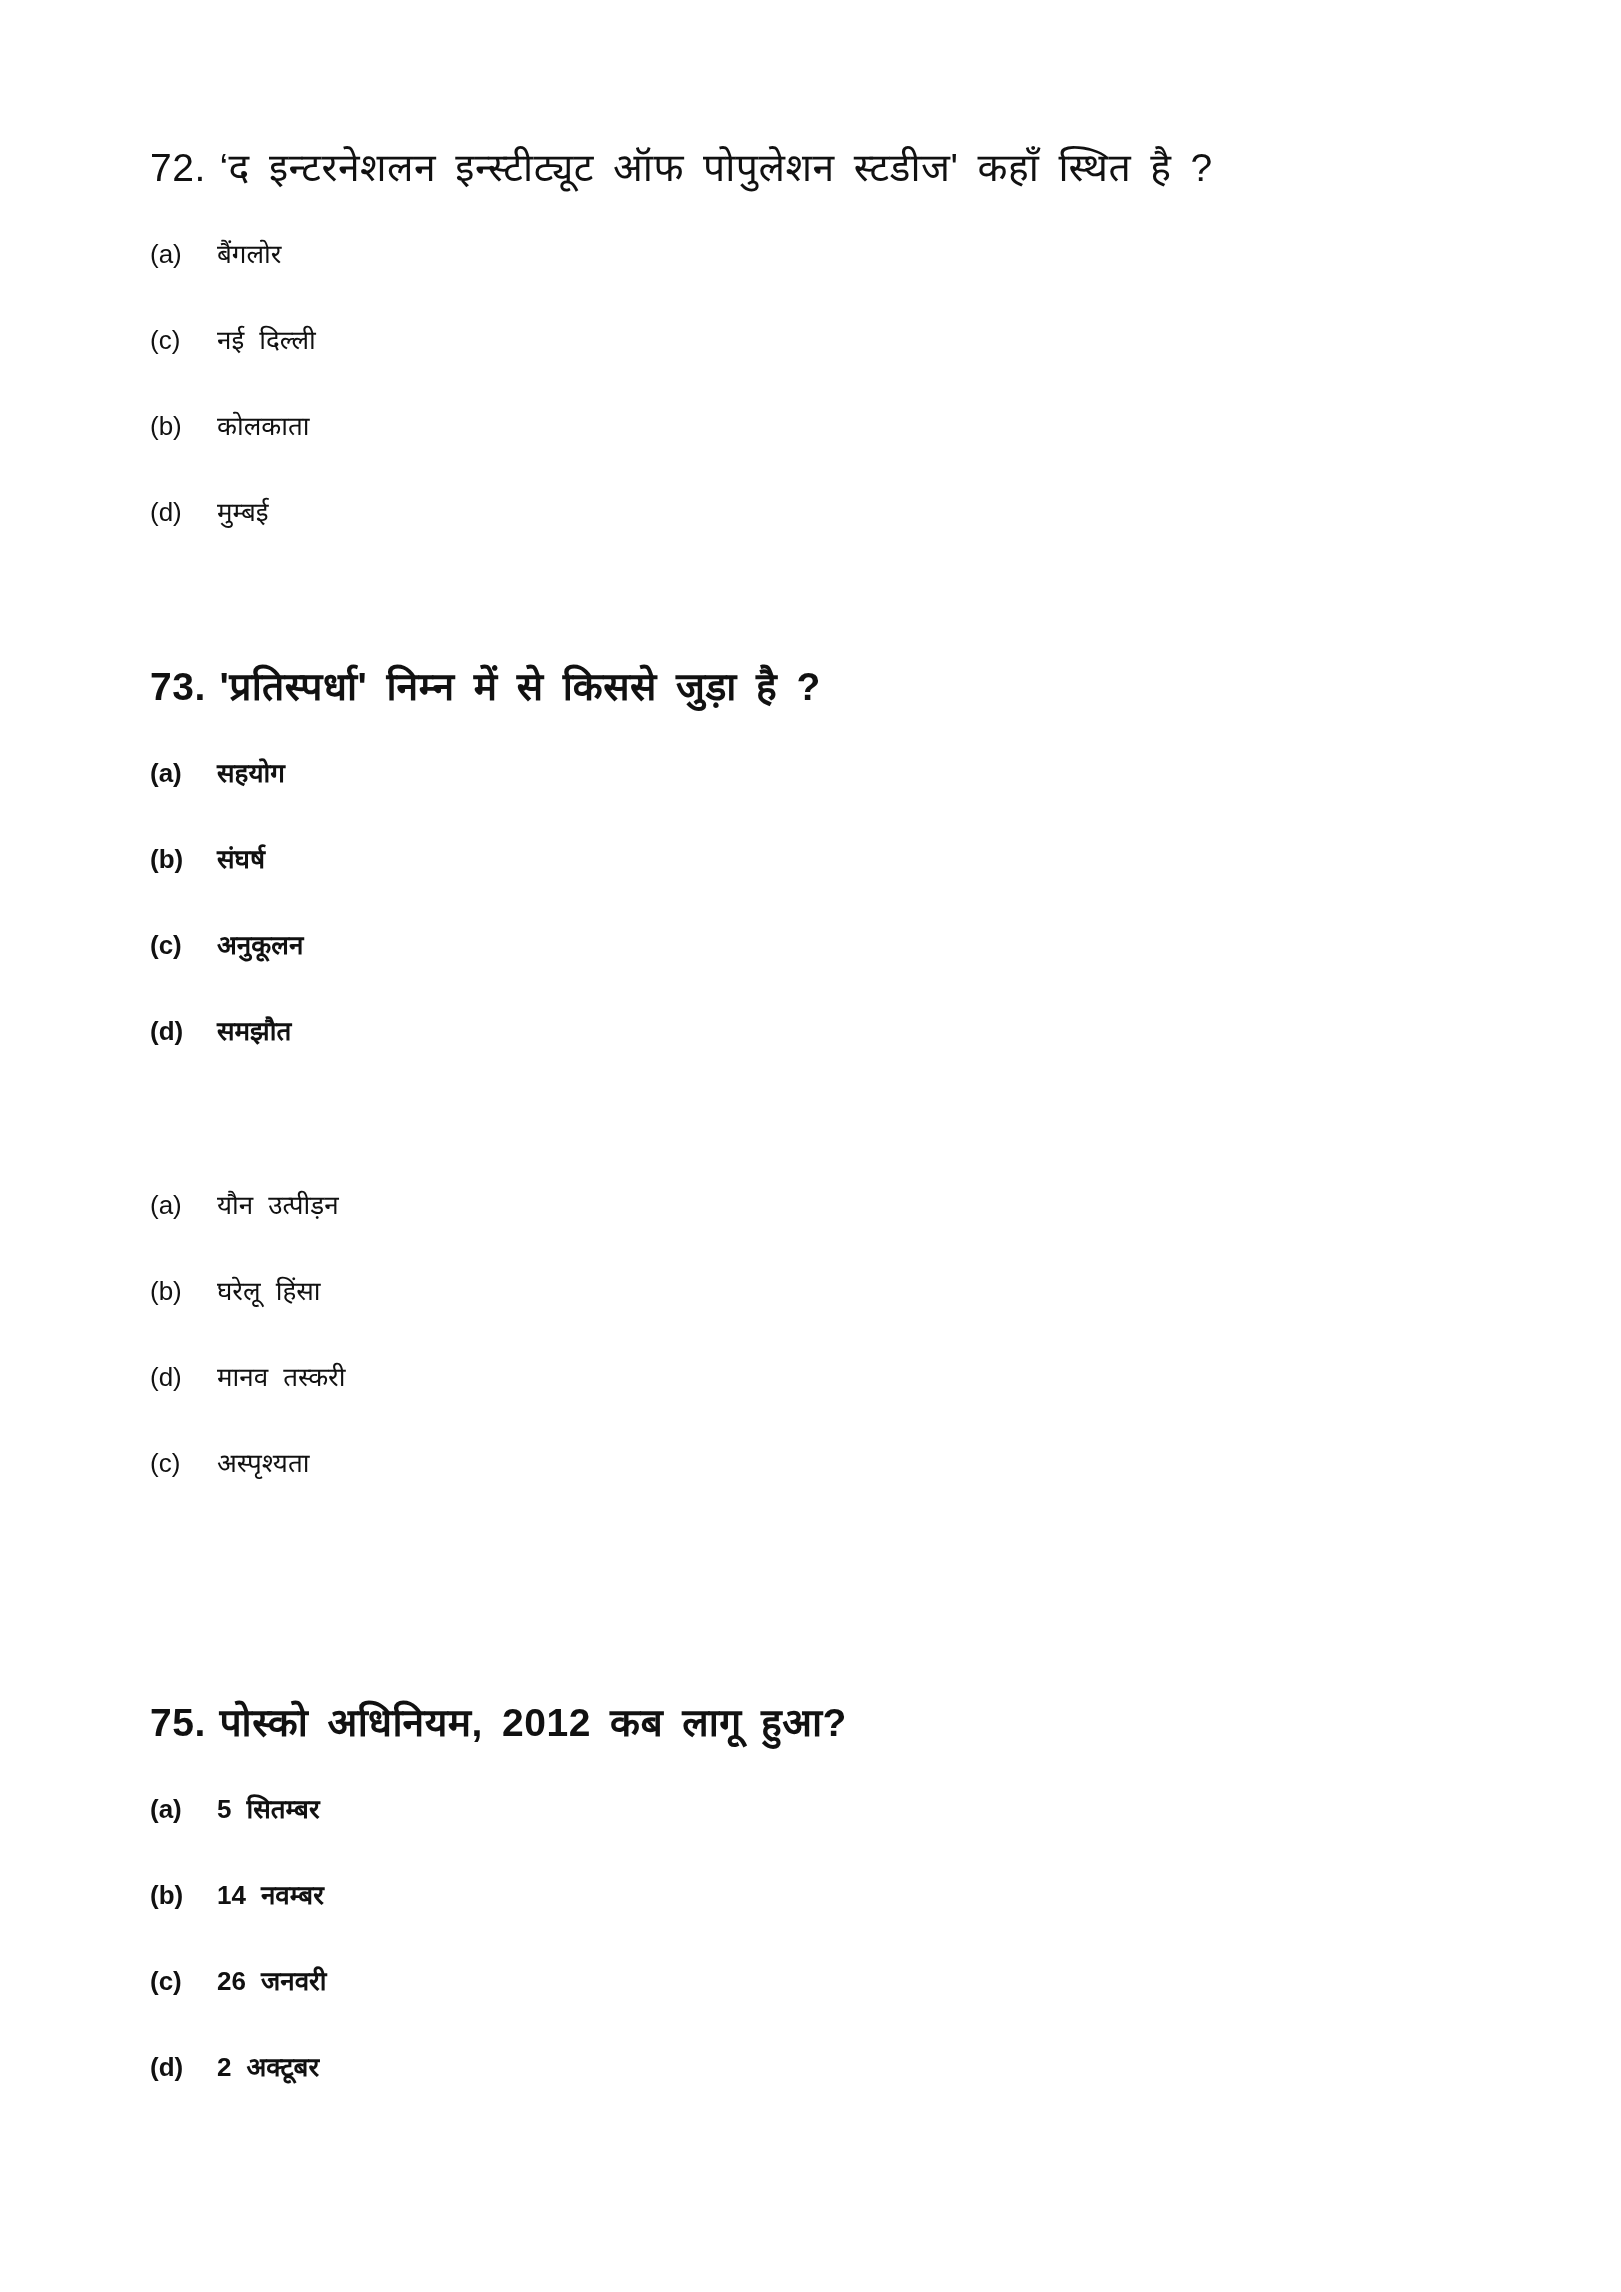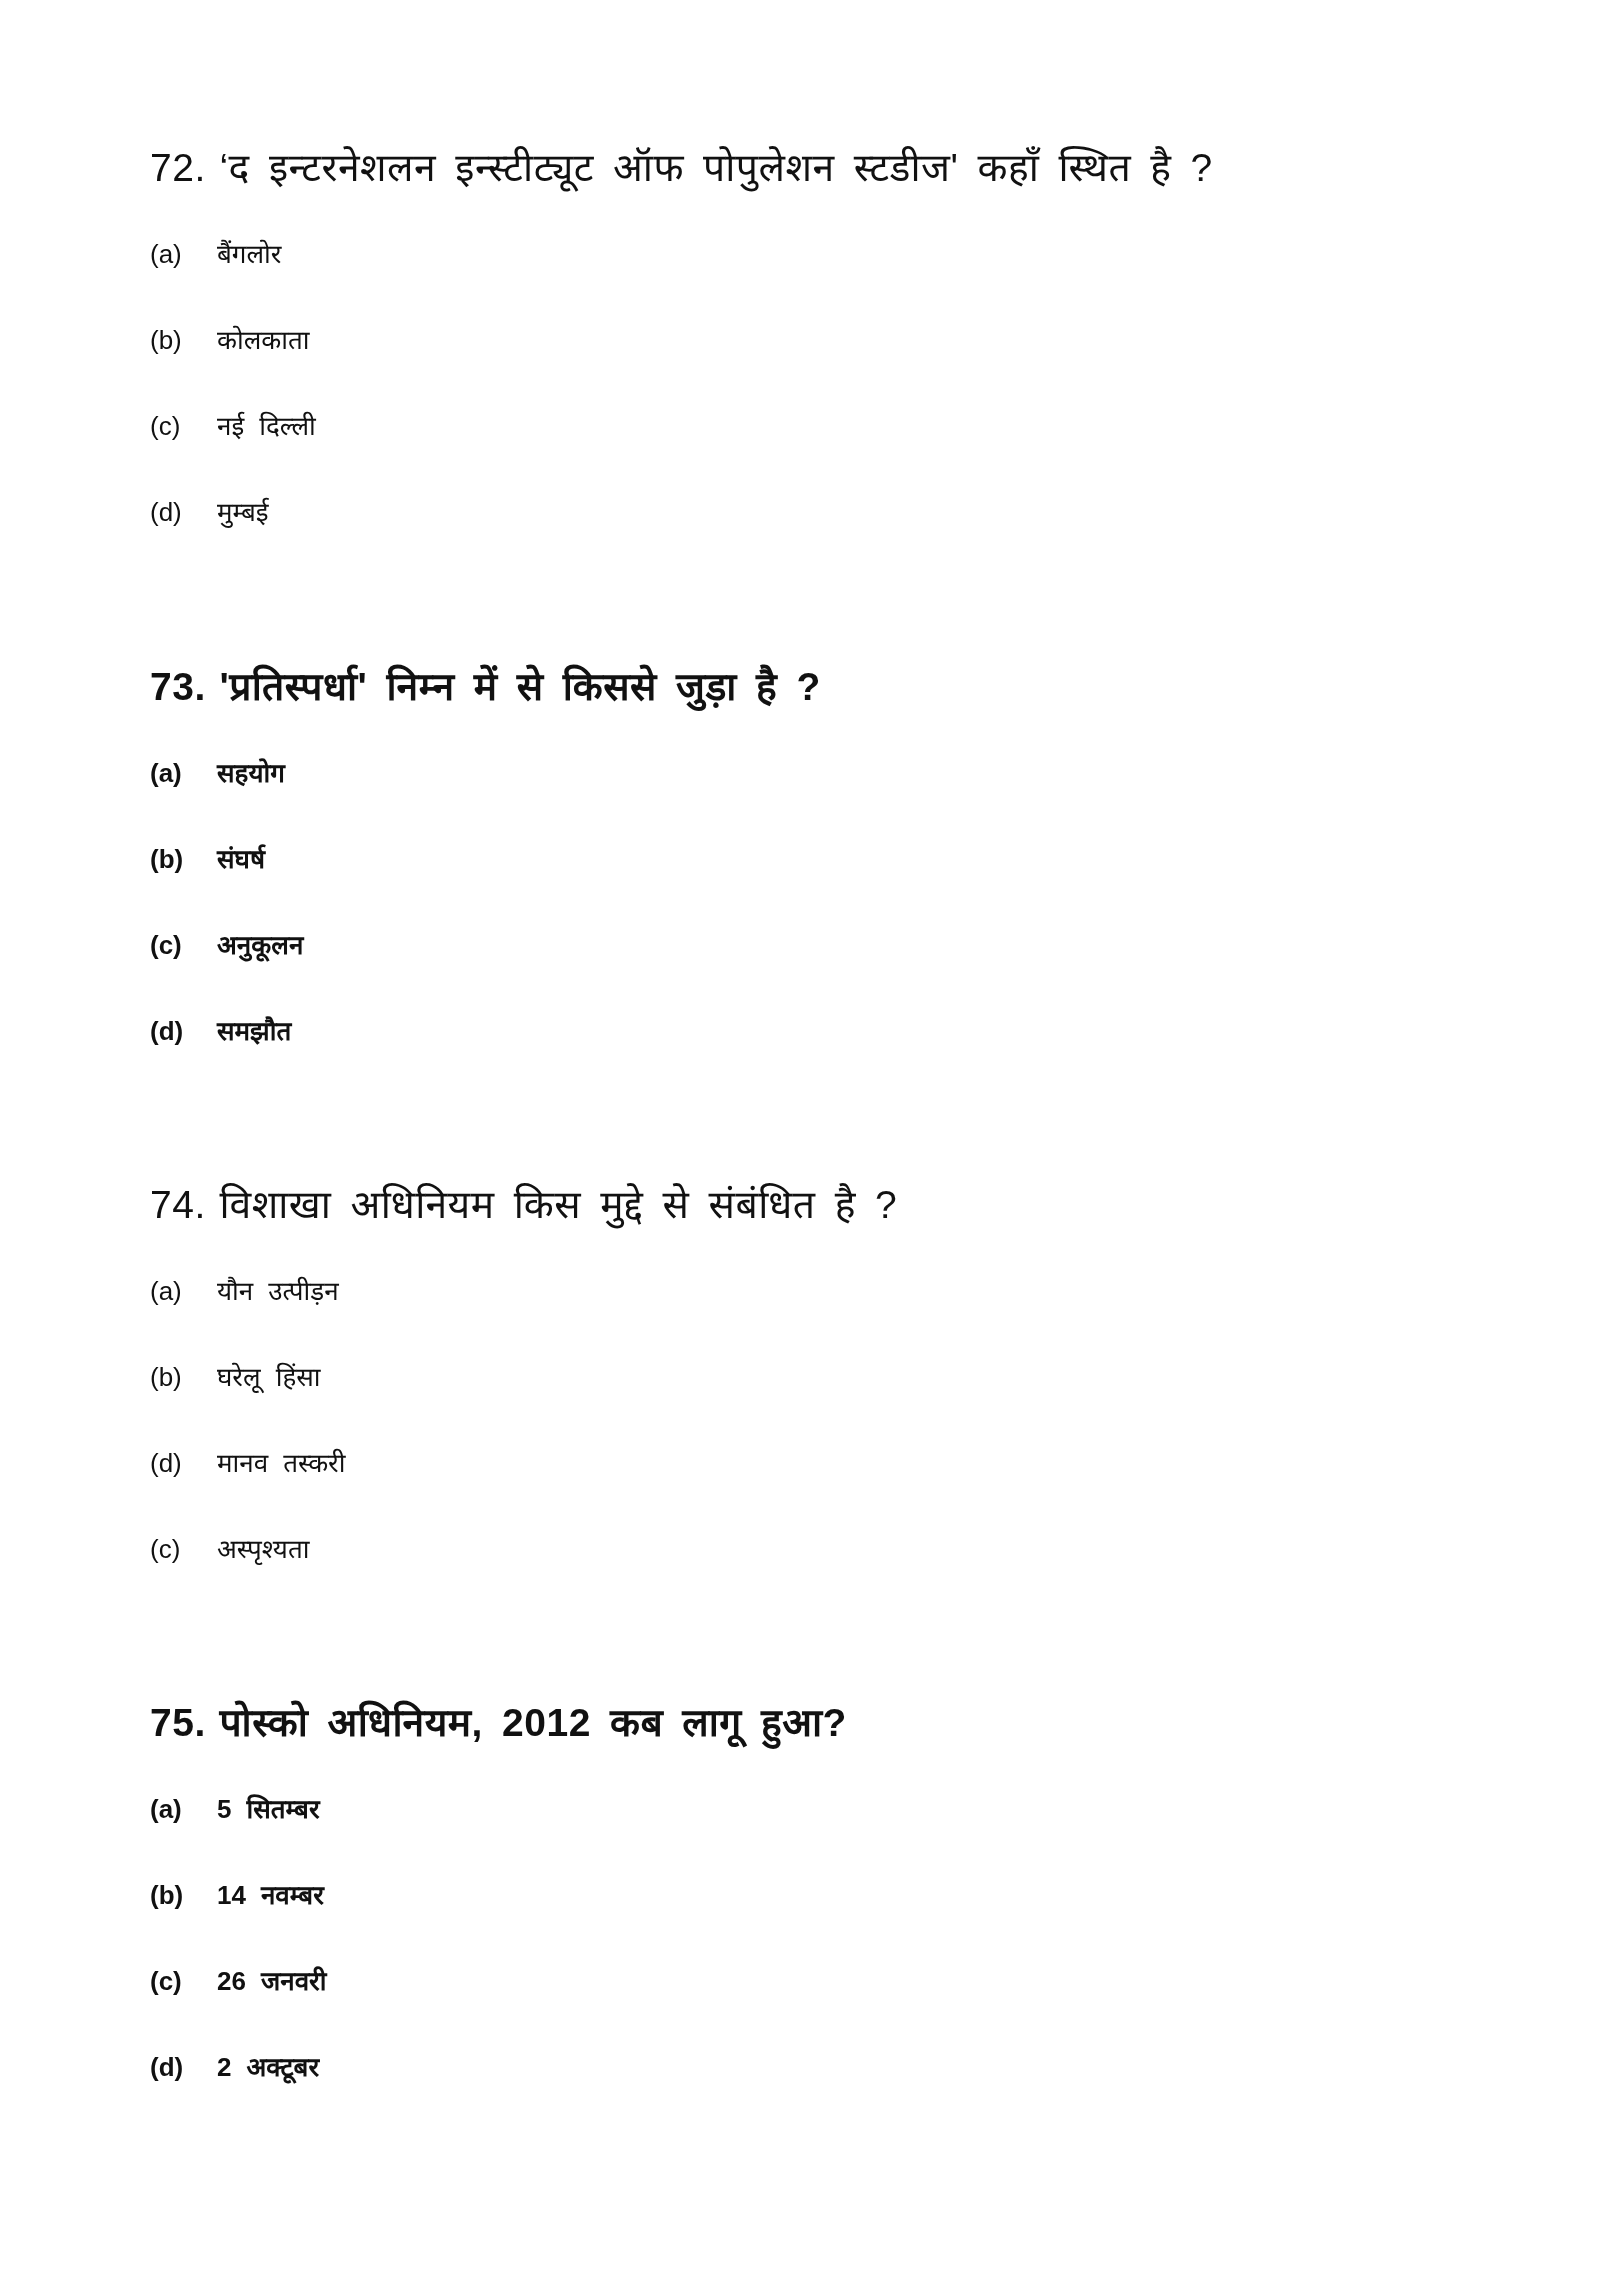--- a/index.html
+++ b/index.html
@@ -66,24 +66,24 @@
 <div class="page">
 
   <div class="question-block" id="q72">
     <div class="question-line">
       <span class="q-num">72.</span><span>‘द इन्टरनेशलन इन्स्टीट्यूट ऑफ पोपुलेशन स्टडीज' कहाँ स्थित है ?</span>
     </div>
     <div class="option-line">
       <span class="opt-label">(a)</span><span class="opt-text">बैंगलोर</span>
     </div>
     <div class="option-line">
-      <span class="opt-label">(b)</span><span class="opt-text">कोलकाता</span>
+      <span class="opt-label">(c)</span><span class="opt-text">नई दिल्ली</span>
     </div>
     <div class="option-line">
-      <span class="opt-label">(c)</span><span class="opt-text">नई दिल्ली</span>
+      <span class="opt-label">(b)</span><span class="opt-text">कोलकाता</span>
     </div>
     <div class="option-line">
       <span class="opt-label">(d)</span><span class="opt-text">मुम्बई</span>
     </div>
   </div>
 
   <div class="question-block" id="q73">
     <div class="question-line">
       <span class="q-num">73.</span><span>'प्रतिस्पर्धा' निम्न में से किससे जुड़ा है ?</span>
     </div>
@@ -95,23 +95,20 @@
     </div>
     <div class="option-line">
       <span class="opt-label">(c)</span><span class="opt-text">अनुकूलन</span>
     </div>
     <div class="option-line">
       <span class="opt-label">(d)</span><span class="opt-text">समझौत</span>
     </div>
   </div>
 
   <div class="question-block" id="q74">
-    <div class="question-line">
-      <span class="q-num">74.</span><span>विशाखा अधिनियम किस मुद्दे से संबंधित है ?</span>
-    </div>
     <div class="option-line">
       <span class="opt-label">(a)</span><span class="opt-text">यौन उत्पीड़न</span>
     </div>
     <div class="option-line">
       <span class="opt-label">(b)</span><span class="opt-text">घरेलू हिंसा</span>
     </div>
     <div class="option-line">
       <span class="opt-label">(d)</span><span class="opt-text">मानव तस्करी</span>
     </div>
     <div class="option-line">

